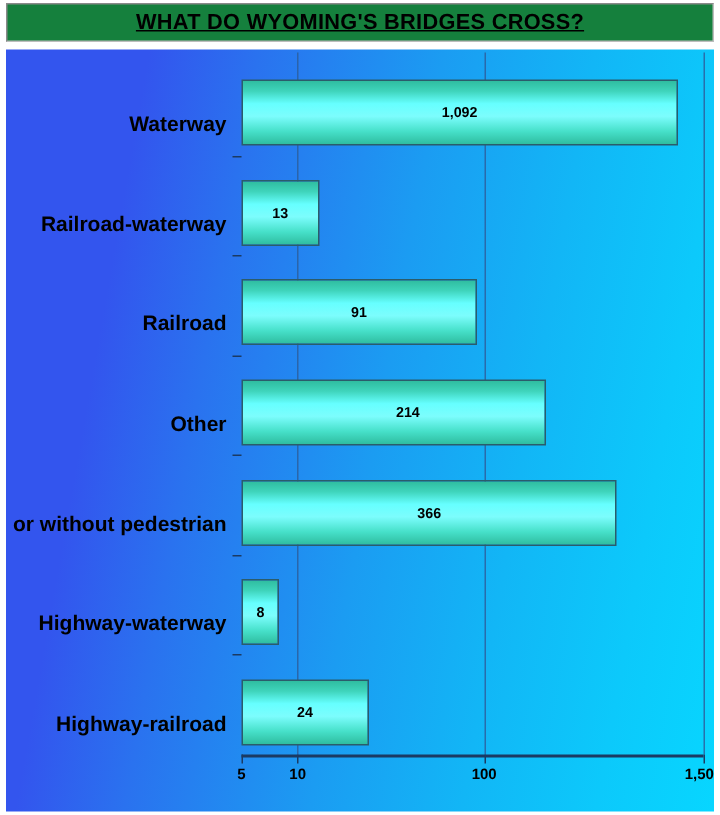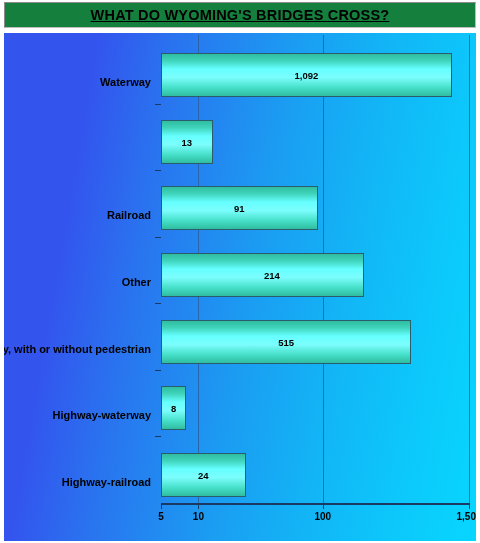--- a/index.html
+++ b/index.html
@@ -92,21 +92,21 @@
   }
   .bar-value {
     font-size: 9.5px; font-weight: bold; color: #000000;
   }
   .cat-label-wrap {
     position: absolute; left: 0px; width: 152px;
     height: 34px; display: flex; align-items: center; justify-content: flex-end;
     padding-right: 5px;
   }
   .cat-label-wrap span {
-    font-size: 11px; font-weight: bold; color: #000000; white-space: nowrap; margin-top: 24px;
+    font-size: 14px; font-weight: bold; color: #000000; white-space: nowrap; margin-top: 24px;
   }
 </style>
 </head>
 <body>
 
 <div id="root">
 
   <div class="title-bar">
     <div class="title-text">WHAT DO WYOMING'S BRIDGES CROSS?</div>
   </div>
@@ -130,37 +130,40 @@
         <div class="bar" style="top: 18px; width: 290.858px;">
           <span class="bar-value">1,092</span>
         </div>
         <div class="cat-label-wrap" style="top: 18px; left: -157px;">
           <span>Waterway</span>
         </div>
         <div class="ytick" style="top: 69px;"></div>
         <div class="bar" style="top: 85px; width: 51.5969px;">
           <span class="bar-value">13</span>
         </div>
+        <div class="cat-label-wrap" style="top: 85px; left: -157px;">
+          <span>Railroad-waterway</span>
+        </div>
         <div class="ytick" style="top: 135px;"></div>
         <div class="bar" style="top: 151px; width: 156.675px;">
           <span class="bar-value">91</span>
         </div>
         <div class="cat-label-wrap" style="top: 151px; left: -157px; padding-left: 40px;">
           <span>Railroad</span>
         </div>
         <div class="ytick" style="top: 202px;"></div>
         <div class="bar" style="top: 218px; width: 202.85px; padding-left: 19px;">
           <span class="bar-value">214</span>
         </div>
         <div class="cat-label-wrap" style="top: 218px; left: -157px;">
           <span>Other</span>
         </div>
         <div class="ytick" style="top: 268px;"></div>
         <div class="bar" style="top: 285px; width: 250.272px;">
-          <span class="bar-value">515</span>
+          <span class="bar-value">366</span>
         </div>
         <div class="cat-label-wrap" style="top: 285px; left: -157px;">
           <span>Highway, with or without pedestrian</span>
         </div>
         <div class="ytick" style="top: 335px;"></div>
         <div class="bar" style="top: 351px; width: 25.3798px;">
           <span class="bar-value">8</span>
         </div>
         <div class="cat-label-wrap" style="top: 351px; left: -157px;">
           <span>Highway-waterway</span>

